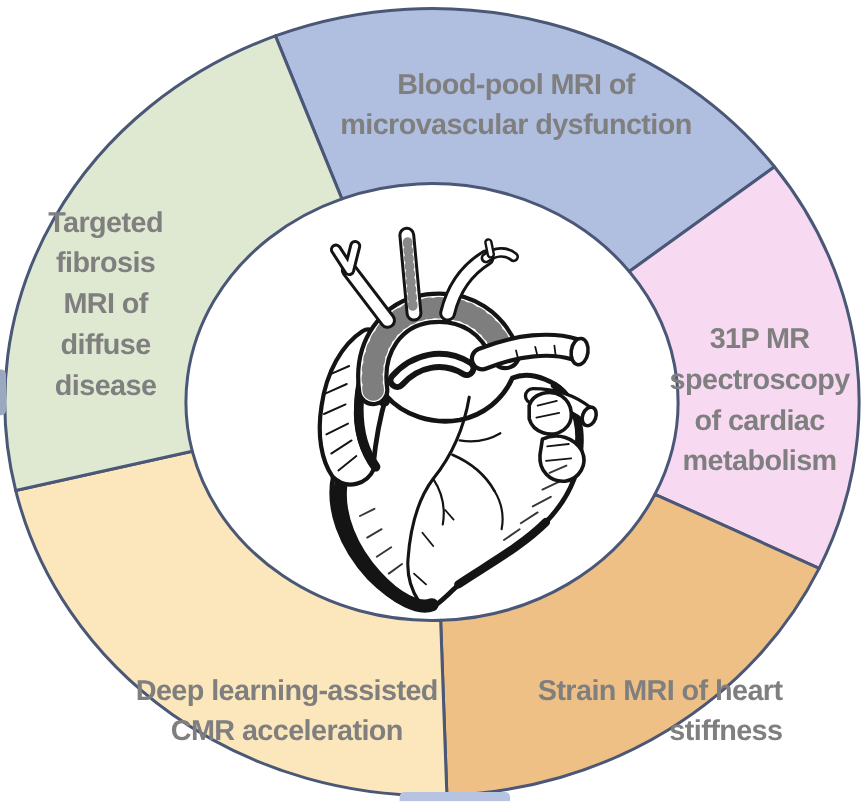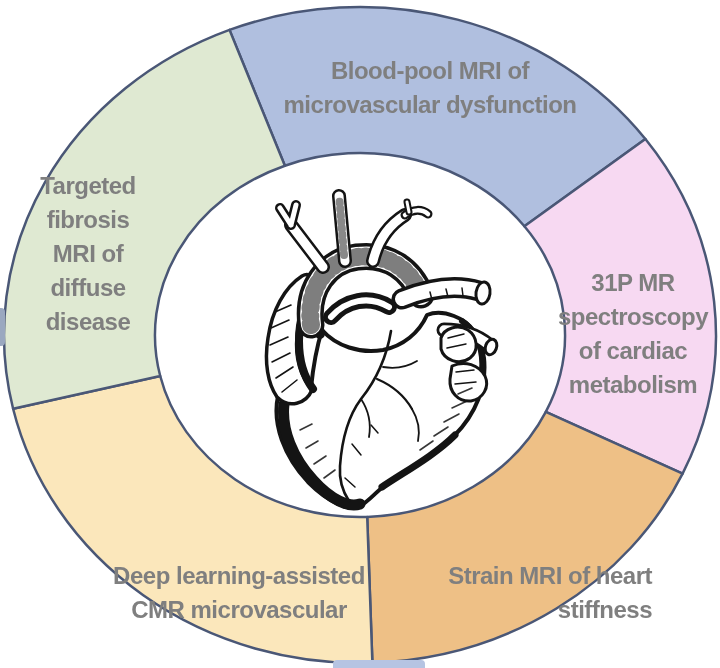--- a/index.html
+++ b/index.html
@@ -119,21 +119,21 @@
 
   <div class="seg-label lbl-blood">Blood-pool MRI of
 microvascular dysfunction</div>
   <div class="seg-label lbl-31p">31P MR
 spectroscopy
 of cardiac
 metabolism</div>
   <div class="seg-label lbl-strain">Strain MRI of heart
 stiffness</div>
   <div class="seg-label lbl-deep">Deep learning-assisted
-CMR microvascular</div>
+CMR acceleration</div>
   <div class="seg-label lbl-fibrosis">Targeted
 fibrosis
 MRI of
 diffuse
 disease</div>
 
   <div class="frag frag-left" style="background: rgb(154, 168, 192);"></div>
   <div class="frag frag-bottom" style="background: rgb(182, 196, 226);"></div>
 </div>
 

